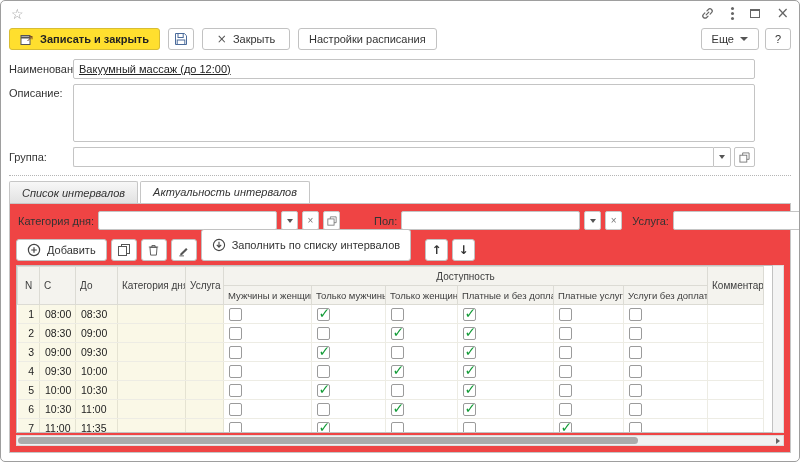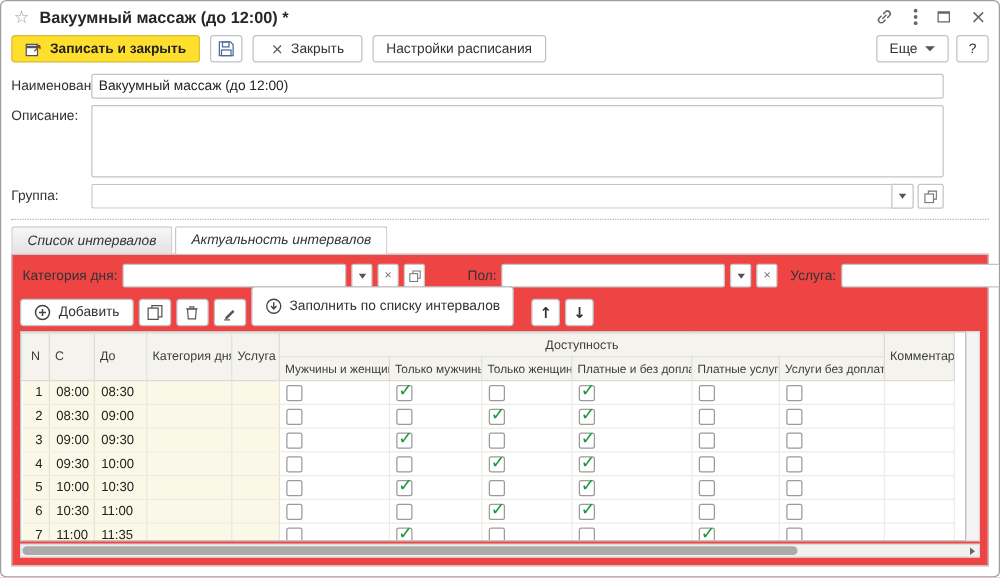--- a/index.html
+++ b/index.html
@@ -33,21 +33,21 @@
             border-top:4px solid #555; display:inline-block; }
 
   
   .form-row { display:flex; align-items:center; margin:5px 8px 0 8px; font-size:11px; }
   .form-row.top { align-items:flex-start; }
   .form-label { width:64px; flex:none; color:#333; padding-top:0; }
   .form-row.top .form-label { padding-top:3px; }
   .input { border:1px solid #C4C4C4; border-radius:2px; height:20px; font-size:11px;
            padding:0 5px; font-family:inherit; color:#222; outline:none; }
   .grow { flex:1; }
-  .rpad-name { margin-right:36px; }
+  .rpad-name { margin-right:36px;text-decoration:underline; }
   .combo { flex:1; display:flex; margin-right:3px; }
   .combo .input { flex:1; border-radius:2px 0 0 2px; border-right:none; }
   .combo-dd { width:18px; height:20px; border:1px solid #C4C4C4; border-radius:0 2px 2px 0;
               background:#fff; display:flex; align-items:center; justify-content:center; }
   .tri-sm { width:0; height:0; border-left:3.5px solid transparent; border-right:3.5px solid transparent;
             border-top:4px solid #555; }
   .sq-btn { width:21px; height:20px; border:1px solid #C4C4C4; border-radius:2px; background:#fff;
             display:flex; align-items:center; justify-content:center; flex:none; }
   .rpad-group { margin-right:36px; }
   textarea.input { height:58px; resize:none; padding:2px 5px; }
@@ -106,21 +106,20 @@
 
   svg { display:block; }
 </style>
 </head>
 <body>
 
 <div class="window">
 
   <div class="titlebar">
     <span class="fav-star">☆</span>
-    <span class="title">Вакуумный массаж (до 12:00) *</span>
     <div class="tb-icons">
       <span>
         <svg width="15" height="15" viewBox="0 0 16 16">
             <g fill="none" stroke="#666" stroke-width="1.3" stroke-linecap="round">
           <path d="M6.6 9.4l2.8-2.8"></path>
           <path d="M5.2 7.4L3.7 8.9a2.4 2.4 0 0 0 3.4 3.4l1.5-1.5"></path>
           <path d="M10.8 8.6l1.5-1.5a2.4 2.4 0 0 0-3.4-3.4L7.4 5.2"></path>
         </g>
           </svg>
       </span>

